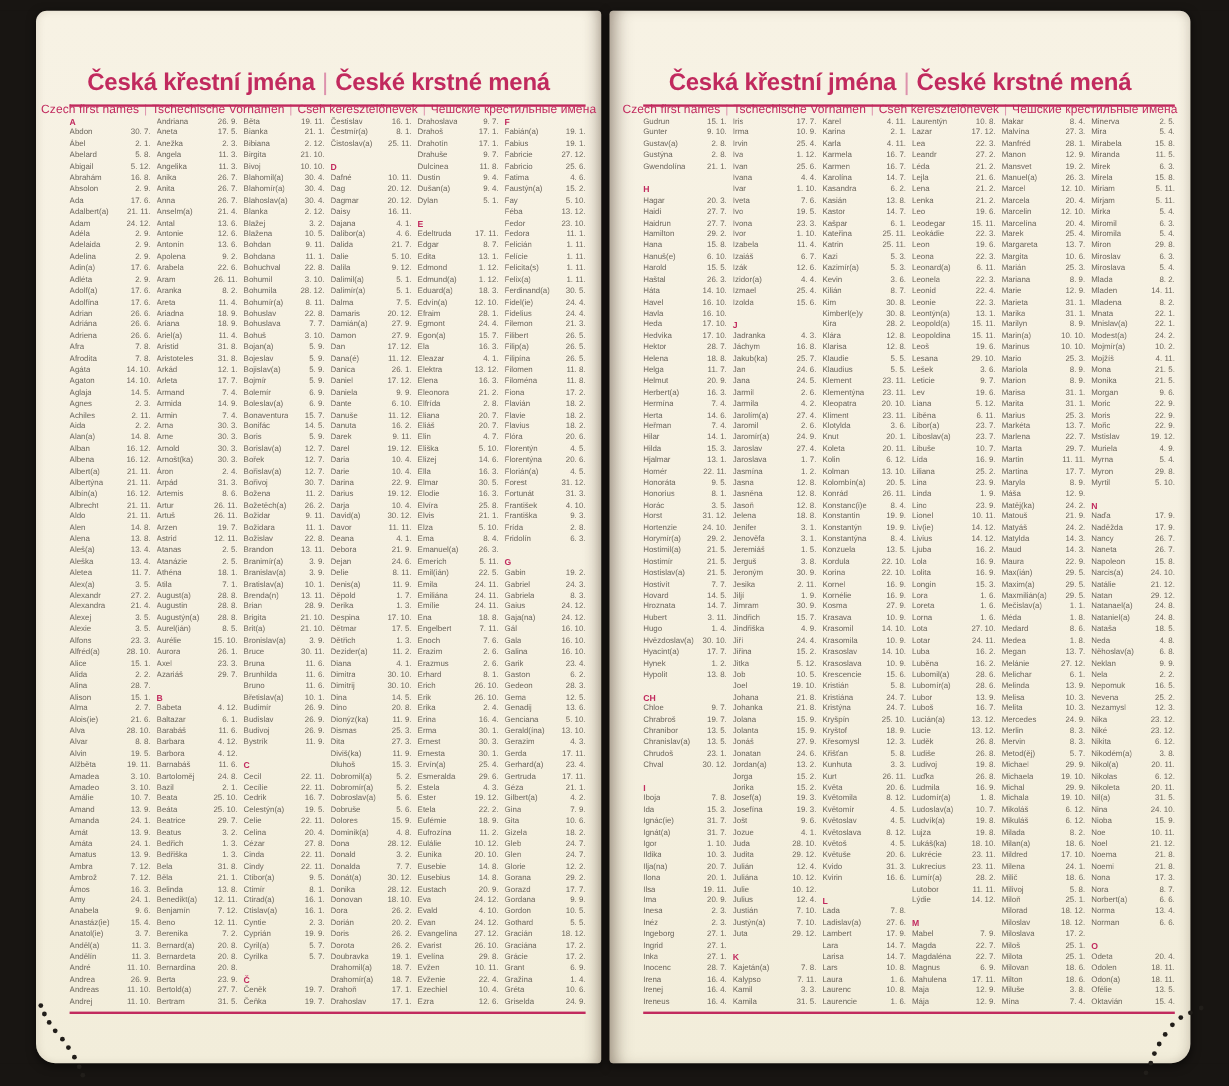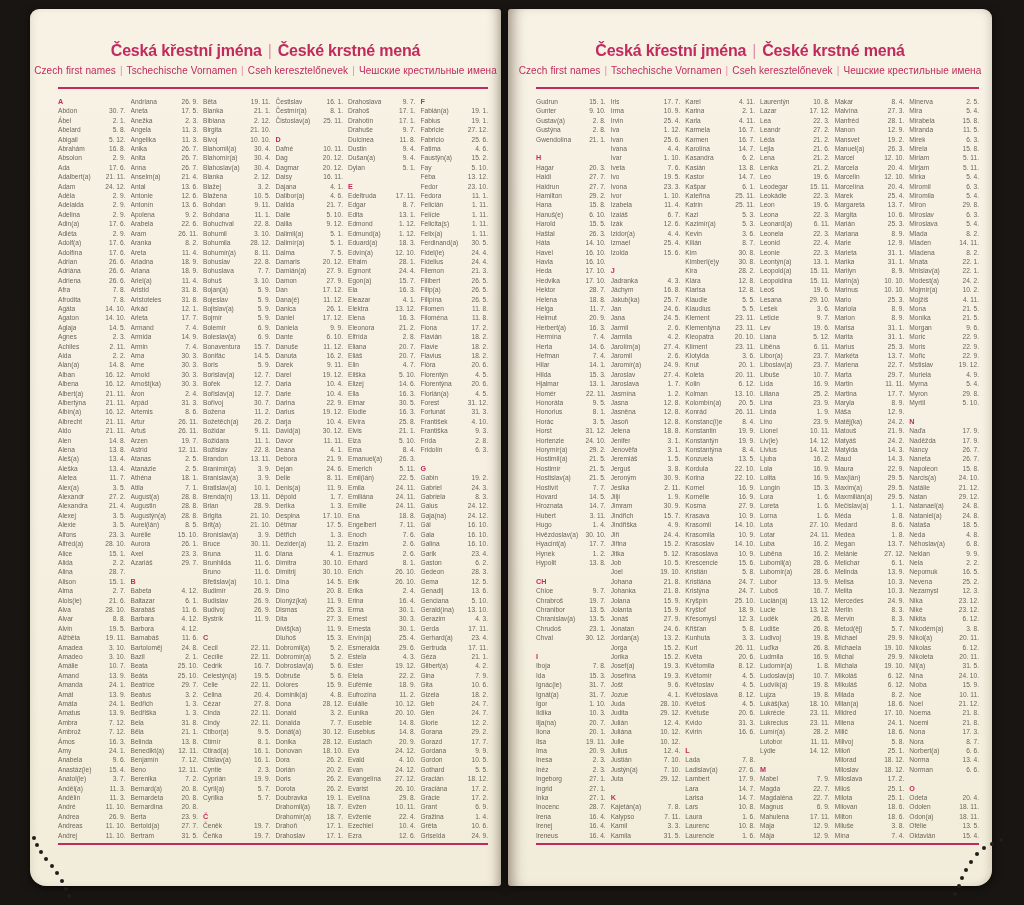--- a/index.html
+++ b/index.html
@@ -11,21 +11,21 @@
   }
   html,body{margin:0;padding:0;background:var(--bg);}
   .canvas{position:relative;width:1024px;height:905px;background:var(--bg);overflow:hidden;
           font-family:"Liberation Sans",sans-serif;}
   .page{position:absolute;top:9px;height:877px;background:linear-gradient(180deg,#f7f2e4 0%,#f5f0e1 55%,#f2edda 100%);}
   .page-left{left:30px;width:471px;border-radius:9px 3px 3px 16px;
              box-shadow:inset -10px 0 12px -8px rgba(60,40,25,.45), inset 6px 0 8px -6px rgba(60,40,25,.15), 0 2px 8px rgba(0,0,0,.55);}
   .page-right{left:508px;width:484px;border-radius:3px 9px 16px 3px;
              box-shadow:inset 12px 0 14px -8px rgba(60,40,25,.5), inset -8px 0 10px -7px rgba(60,40,25,.22), 0 2px 8px rgba(0,0,0,.55);}
   .page-header{position:absolute;top:0;left:0;right:0;text-align:center;}
-  .title{margin-top:33px;font-size:16px;font-weight:700;color:var(--pink);letter-spacing:-.2px;}
+  .title{margin-top:49px;font-size:20px;font-weight:700;color:var(--pink);letter-spacing:-.2px;}
   .title .sep{font-weight:400;color:var(--pink-light);padding:0 6px;}
   .subtitle{margin-top:5px;font-size:10px;color:var(--pink);letter-spacing:.1px;}
   .subtitle .sep{color:var(--pink-light);padding:0 4px;}
   .rule{position:absolute;left:28px;right:13px;height:1.8px;background:var(--pink);}
   .rule.top{top:78px;}
   .rule.bottom{top:834px;}
   .columns{position:absolute;top:88px;left:28px;right:13px;height:744px;display:flex;gap:5px;}
   .column{flex:1 1 0;min-width:0;}
   .row{display:flex;justify-content:space-between;align-items:baseline;height:9.417px;
        font-size:6.6px;line-height:9.417px;color:var(--text);}

